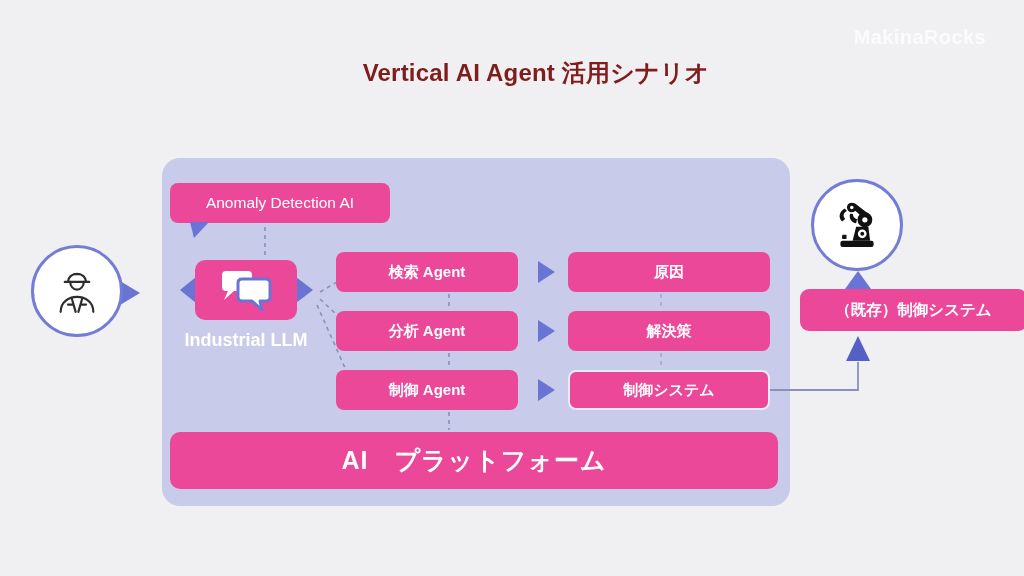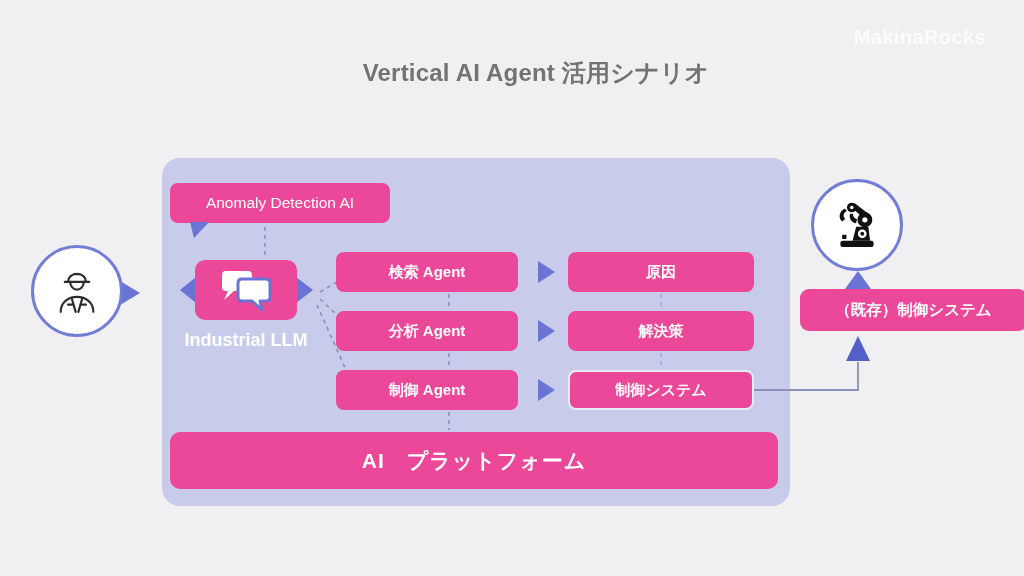--- a/index.html
+++ b/index.html
@@ -8,21 +8,21 @@
     background:#f0f0f2;
     font-family:"Liberation Sans","DejaVu Sans",sans-serif;
   }
   
   .logo{
     position:absolute;top:26px;right:38px;
     color:#fbfbfd;font-size:20px;font-weight:700;letter-spacing:.4px;
   }
   .title{
     position:absolute;top:57px;left:0;right:0;text-align:center;
-    color:#737373;font-size:24px;font-weight:700;letter-spacing:.2px;padding-left:48px;
+    color:#7f1d1d;font-size:24px;font-weight:700;letter-spacing:.2px;padding-left:48px;
   }
   
   .panel{
     position:absolute;left:162px;top:158px;width:628px;height:348px;
     background:#c8ccea;border-radius:18px;z-index:0;
   }
   
   .pbox{
     position:absolute;display:flex;align-items:center;justify-content:center;
     background:#ec4899;color:#fff;border-radius:8px;z-index:2;
@@ -47,28 +47,28 @@
   .llm-label{
     position:absolute;left:171px;top:330px;width:150px;text-align:center;z-index:2;
     color:#fff;font-size:18px;font-weight:700;
   }
   
   .agent{left:336px;width:182px;height:40px;}
   .agent-tail{
     position:absolute;left:538px;width:0;height:0;z-index:2;
     border-left:17px solid #6a74d5;border-top:11px solid transparent;border-bottom:11px solid transparent;
   }
-  .result{left:568px;width:186px;height:40px;}
+  .result{left:568px;width:202px;height:40px;}
   .result-outlined{border:2px solid #e9ebf8;}
   .row0{top:252px}.row1{top:311px}.row2{top:370px}
   .tail0{top:261px}.tail1{top:320px}.tail2{top:379px}
   
   .platform{
     left:170px;top:432px;width:608px;height:57px;border-radius:10px;
-    font-size:21px;font-weight:700;letter-spacing:1px;
+    font-size:25px;font-weight:700;letter-spacing:1px;
   }
   
   .control{left:800px;top:289px;width:227px;height:42px;border-radius:9px;font-size:15.5px;}
   .control-tail{
     position:absolute;left:845px;top:271px;width:0;height:0;z-index:2;
     border-bottom:18px solid #6a74d5;border-left:13px solid transparent;border-right:13px solid transparent;
   }
   
   .circle{
     position:absolute;width:92px;height:92px;border-radius:50%;

